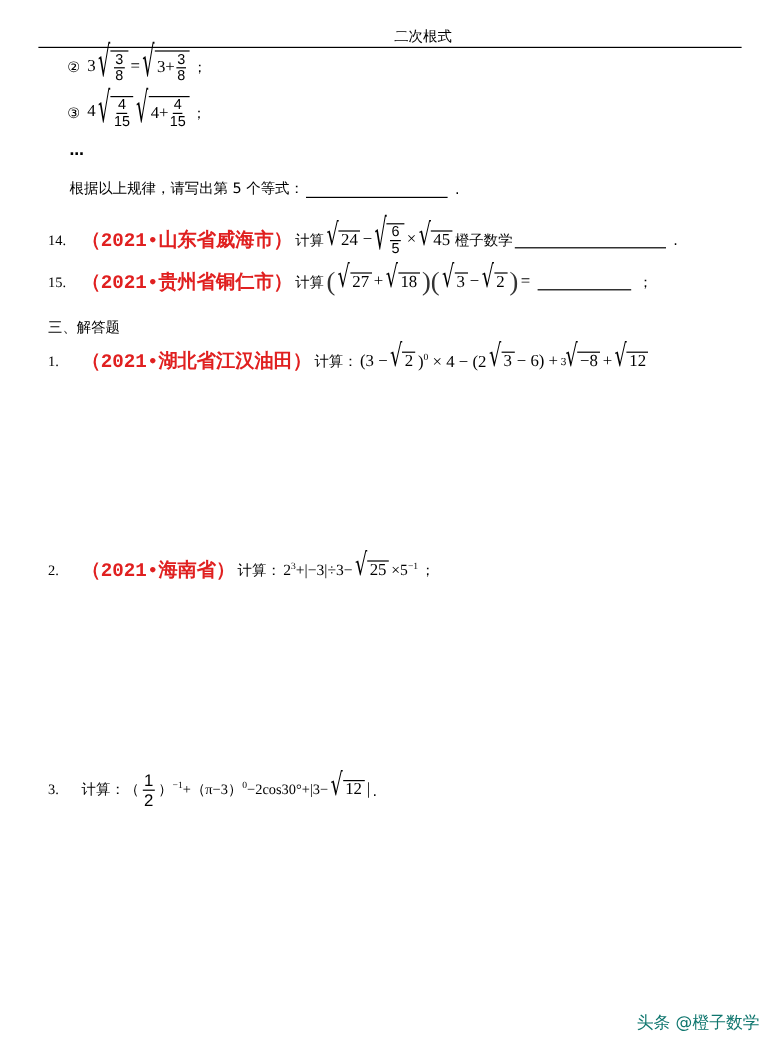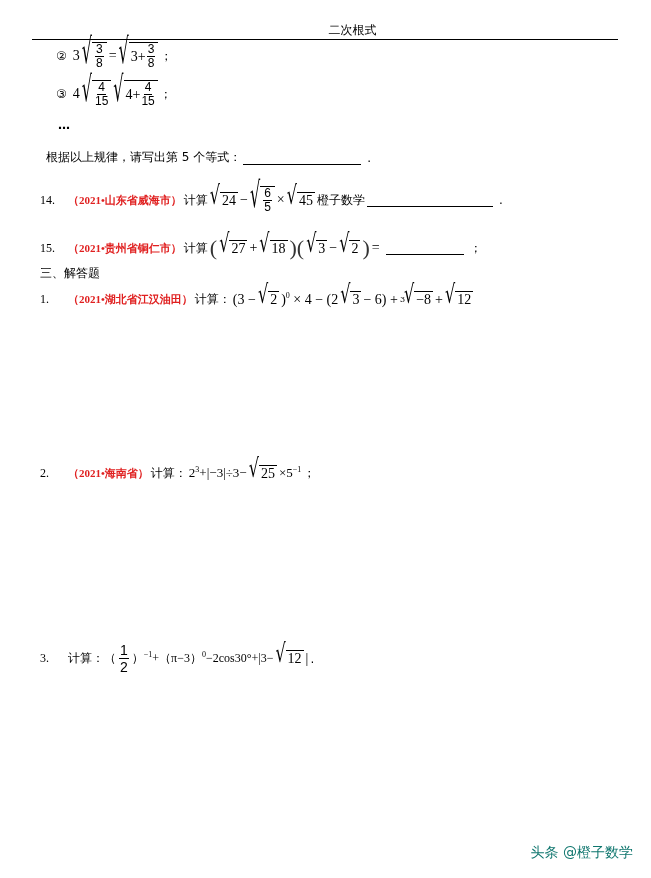--- a/index.html
+++ b/index.html
@@ -6,21 +6,21 @@
   body {
     width: 651px; height: 878px; position: relative; overflow: hidden;
     font-family: "DejaVu Serif", "Liberation Serif", serif;
     color: #000; font-size: 13px;
   }
   .abs { position: absolute; white-space: nowrap; }
   .header-title { left: 0; width: 651px; top: 22px; text-align: center; font-family: "DejaVu Sans", sans-serif; font-size: 12px; padding-left: 27px; }
   .header-rule { left: 32px; top: 39px; width: 586px; height: 1px; background: #000; }
   .line { display: flex; align-items: center; gap: 2px; }
   .num { font-family: "Liberation Serif", serif; font-size: 12px; display: inline-block; width: 26px; }
-  .src { color: #e02020; font-weight: bold; font-family: Liberation Serif, serif; font-size: 11px; }
+  .src { color: #e02020; font-weight: bold; font-family: Liberation Mono, monospace; font-size: 16px; }
   .cn { font-family: "DejaVu Sans", sans-serif; font-size: 12px; }
   .m { font-family: "Liberation Serif", serif; font-size: 14px; }
   .circ { font-family: "DejaVu Sans", sans-serif; font-size: 12px; margin-right: 4px; }
   .frac { display: inline-flex; flex-direction: column; align-items: center; vertical-align: middle; font-family: "Liberation Sans", sans-serif; font-size: 12px; line-height: 13px; margin: 0 1px; }
   .frac .n { border-bottom: 1px solid #000; padding: 0 1px; }
   .sqrt { display: inline-flex; align-items: stretch; vertical-align: middle; }
   .sqrt .rad { font-size: 16px; line-height: 1; display: flex; align-items: flex-end; transform: scaleY(1.6); transform-origin: bottom; }
   .sqrt .body { border-top: 1px solid #000; padding: 0 2px; display: inline-flex; align-items: center; }
   .sqrt.tall .rad { transform: scaleY(2.2); }
   .blank { display: inline-block; border-bottom: 1px solid #000; height: 13px; vertical-align: bottom; }
@@ -82,21 +82,21 @@
           <span class="n">4</span>
           <span>15</span>
         </span>
       </span>
     </span>
   <span class="cn">；</span>
 </div>
 
 <div class="abs cn" style="left:58px; top:118px; font-weight:bold;">…</div>
 
-<div class="abs line" style="left:46px; top:149px;text-align:right;">
+<div class="abs line" style="left:58px; top:149px;text-align:right;">
   <span class="cn">根据以上规律，请写出第 5 个等式：</span>
   <span class="blank" style="width:118px;"></span>
   <span class="cn" style="margin-left:4px;">.</span>
 </div>
 
 <div class="abs line" style="left:40px; top:186px;">
   <span class="num">14.</span>
   <span class="src">（2021•山东省威海市）</span>
   <span class="cn">计算</span>
   <span class="sqrt">
@@ -116,21 +116,21 @@
   <span class="m">×</span>
   <span class="sqrt">
       <span class="rad">√</span>
       <span class="body m">45</span>
     </span>
   <span class="cn">橙子数学</span>
   <span class="blank" style="width:126px;"></span>
   <span class="cn" style="margin-left:4px;">.</span>
 </div>
 
-<div class="abs line" style="left:40px; top:235px;">
+<div class="abs line" style="left:40px; top:222px;">
   <span class="num">15.</span>
   <span class="src">（2021•贵州省铜仁市）</span>
   <span class="cn">计算</span>
   <span class="paren-big">(</span>
   <span class="sqrt">
       <span class="rad">√</span>
       <span class="body m">27</span>
     </span>
   <span class="m">+</span>
   <span class="sqrt">

